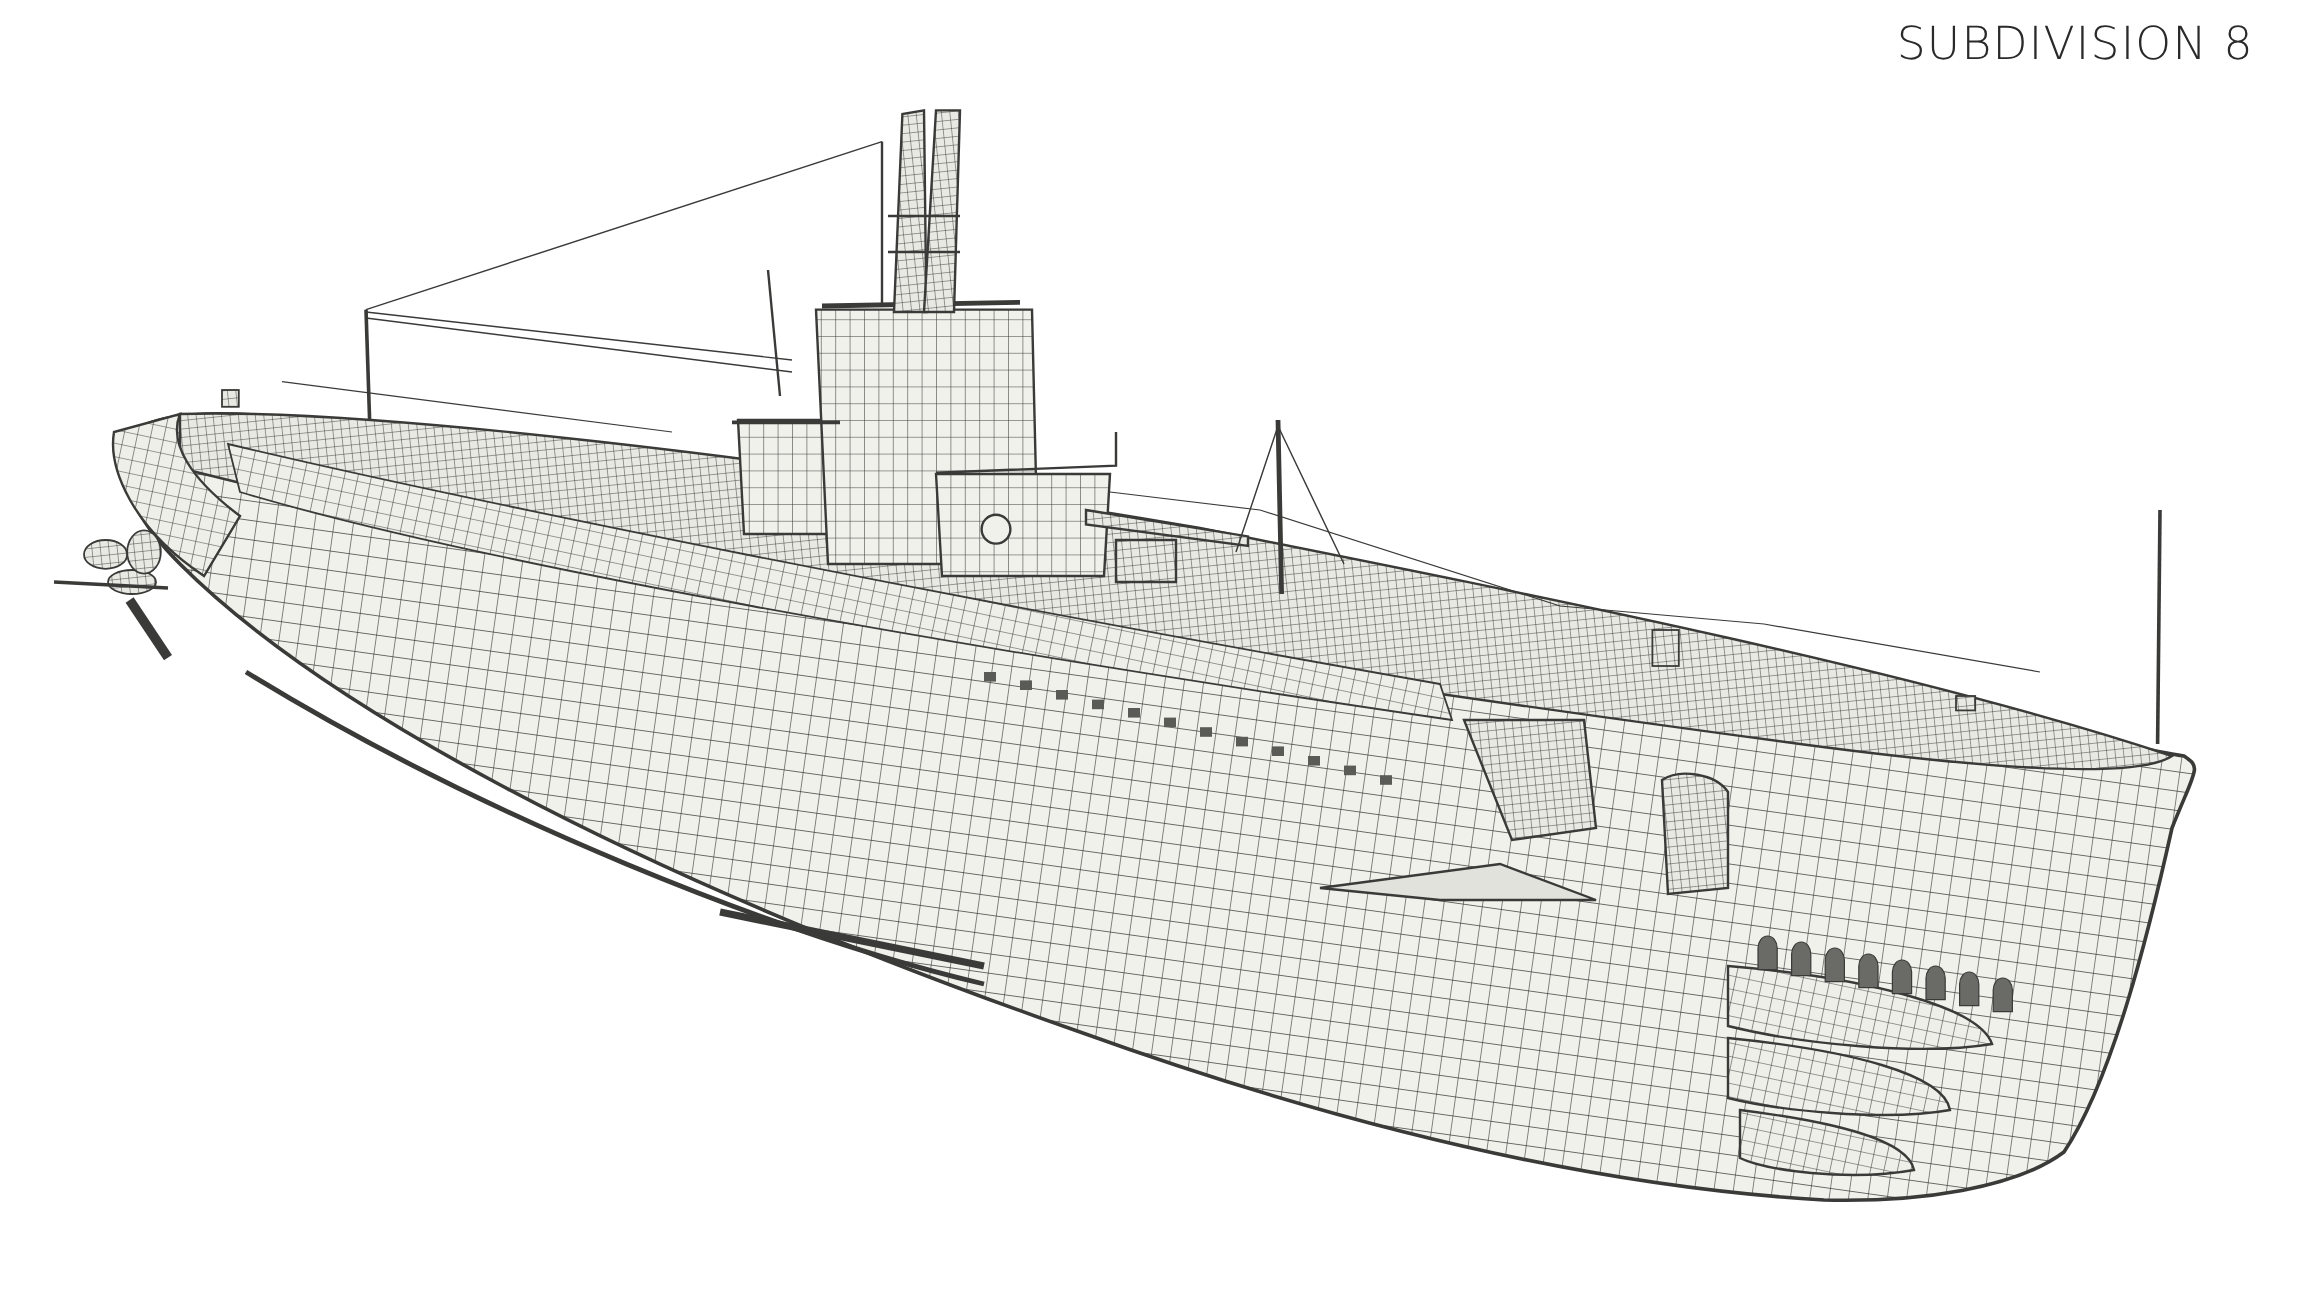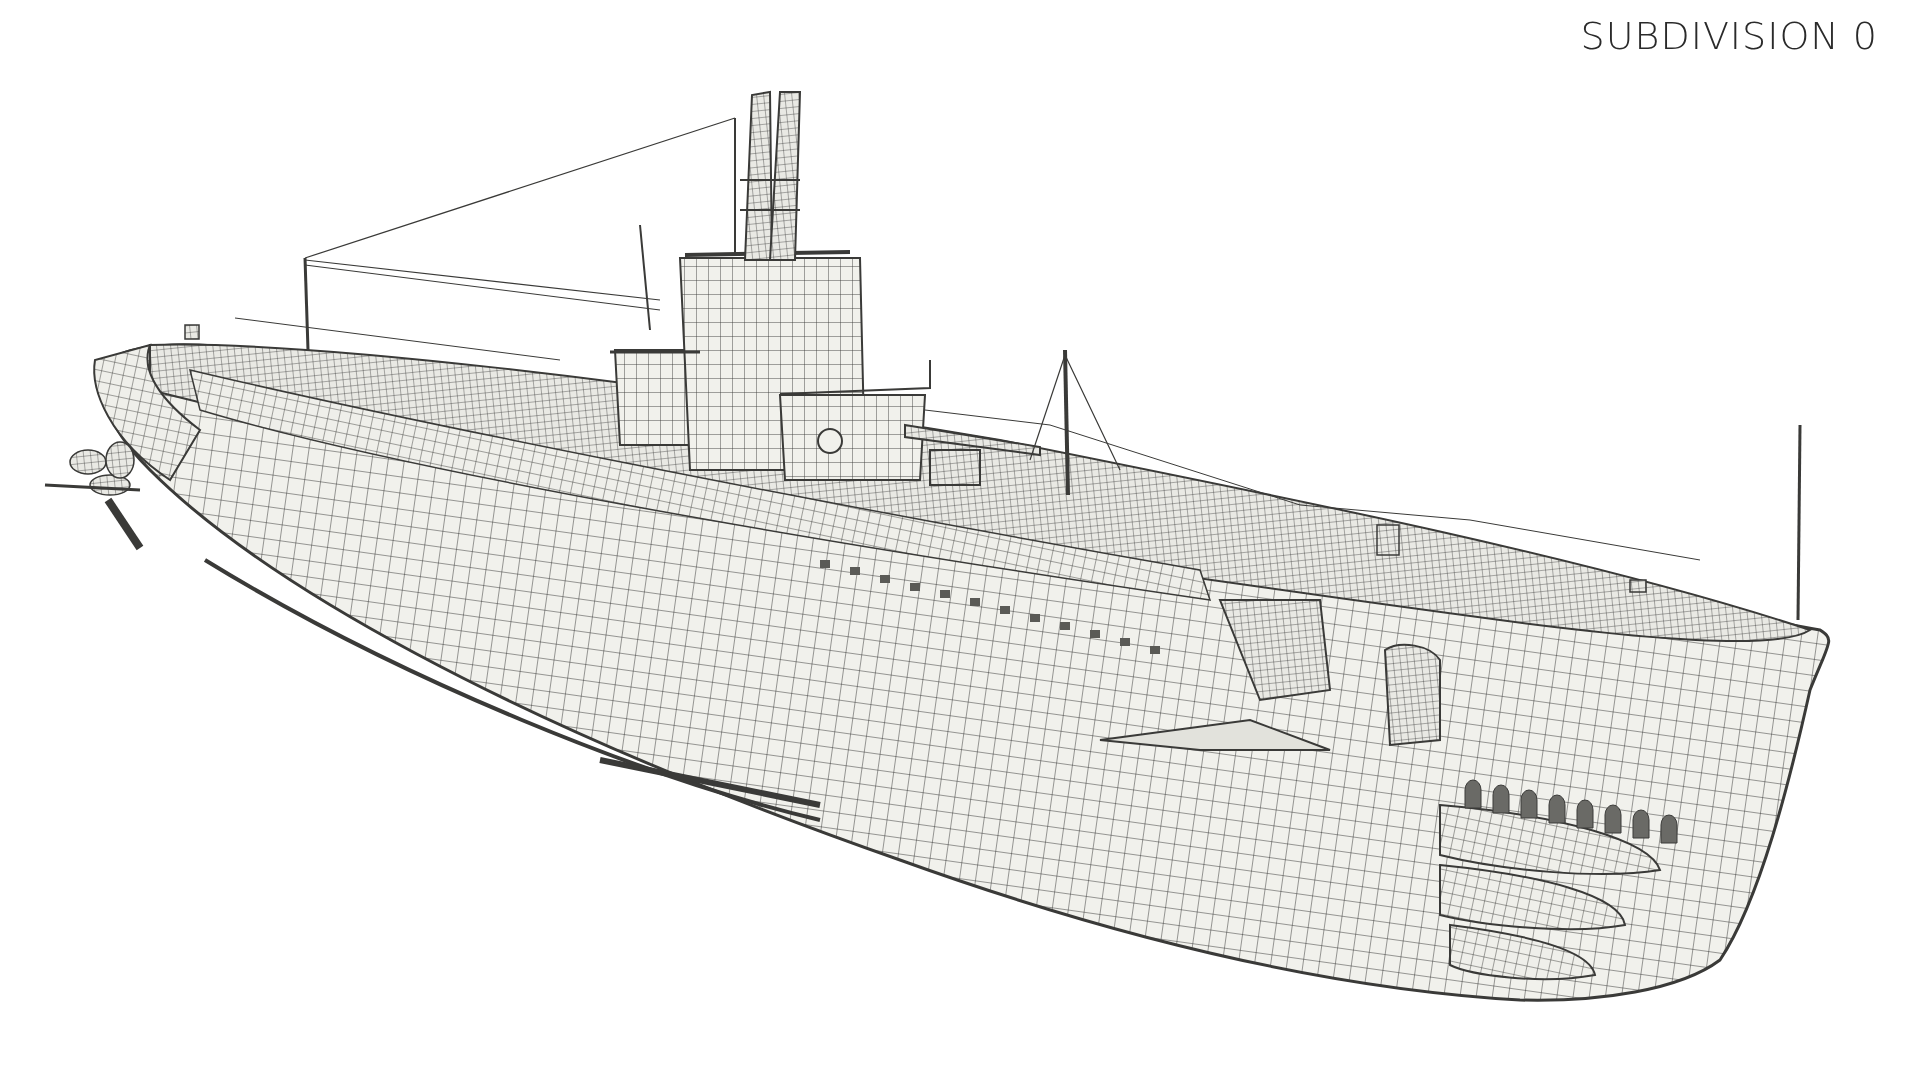--- a/index.html
+++ b/index.html
@@ -7,21 +7,21 @@
   .label {
     position:absolute; top:14px; right:42px;
     font-family:"DejaVu Sans", sans-serif; font-weight:300; font-size:38px;
     color:#2a2a2a; letter-spacing:1px;
   }
   svg.scene { position:absolute; left:0; top:0; }
 </style>
 </head>
 <body>
 
-<div class="label">SUBDIVISION 0</div>
+<div class="label">SUBDIVISION 8</div>
 
 <svg class="scene" width="1920" height="1080" viewBox="0 0 1920 1080" xmlns="http://www.w3.org/2000/svg">
   <defs>
     <pattern id="meshA" width="16" height="16" patternUnits="userSpaceOnUse" patternTransform="rotate(8)">
       <rect width="16" height="16" fill="#f1f1ec"></rect>
       <path d="M0 0 H16 M0 0 V16" stroke="#3a3a38" stroke-width="1"></path>
     </pattern>
     <pattern id="meshB" width="11" height="11" patternUnits="userSpaceOnUse" patternTransform="rotate(12)">
       <rect width="11" height="11" fill="#efefea"></rect>
       <path d="M0 0 H11 M0 0 V11" stroke="#3a3a38" stroke-width="0.9"></path>

